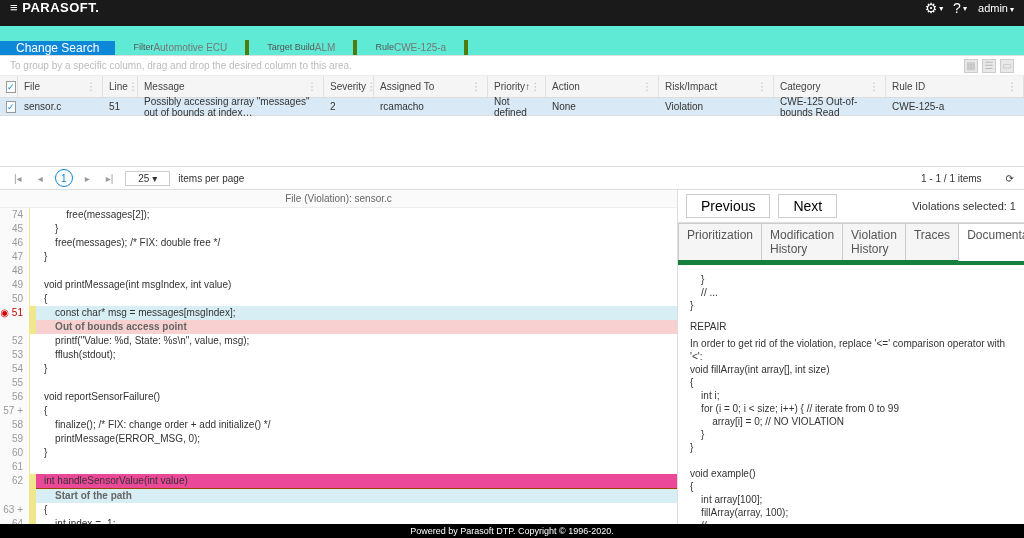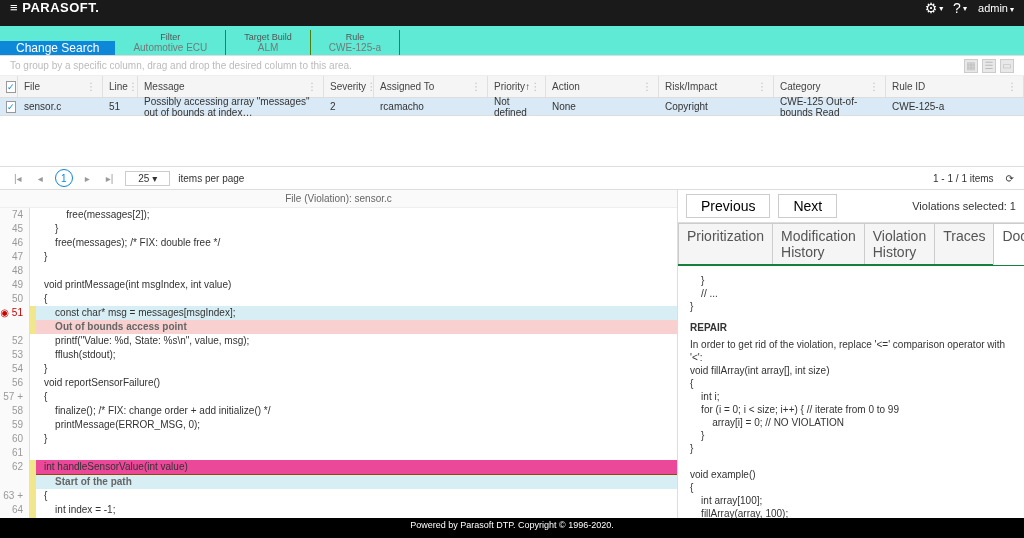--- a/index.html
+++ b/index.html
@@ -4,62 +4,62 @@
 <style>
 *{box-sizing:border-box;margin:0;padding:0;font-family:Arial,Helvetica,sans-serif}
 body{font-size:11px;color:#333;background:#fff;width:1024px;height:538px;overflow:hidden;position:relative}
 .topbar{height:26px;background:#1a1a1a;display:flex;align-items:flex-start;padding:0 10px;color:#fff}
 .brand{font-weight:bold;font-size:13px;letter-spacing:0.5px}
 .top-right{margin-left:auto;display:flex;align-items:center;gap:10px}
 .top-icon{width:16px;height:16px;display:flex;align-items:center;justify-content:center;font-size:14px;cursor:pointer}
 .caret{font-size:8px;margin-left:2px}
 .filterbar{height:30px;background:#5eead4;border-bottom:1px solid #ddd;display:flex;align-items:flex-end}
 .change-btn{background:#0d87d8;color:#fff;border:none;padding:0 16px;font-size:12px;cursor:pointer}
-.filter-group{border-right:1px solid #4d7c0f;padding:2px 18px;display:flex;flex-direction:column;justify-content:center;text-align:center}
+.filter-group{border-right:4px solid #4d7c0f;padding:2px 18px;display:flex;flex-direction:row;justify-content:center;text-align:center}
 .filter-label{font-size:9px;color:#555}
 .filter-value{font-size:10px;color:#777}
 .groupbar{height:20px;background:#fff;color:#bbb;padding:3px 10px;font-size:10px;border-bottom:1px solid #eee;display:flex;align-items:center}
 .view-icons{margin-left:auto;display:flex;gap:4px}
 .view-icons span{width:14px;height:14px;border:1px solid #ccc;background:#e8e8e8;cursor:pointer;font-size:10px;display:flex;align-items:center;justify-content:center}
 .grid-header{height:22px;background:#f5f5f5;border-bottom:1px solid #ddd;display:flex;align-items:center;font-size:10px;color:#444}
 .grid-header .col{border-right:1px solid #e0e0e0;padding:0 6px;height:100%;display:flex;align-items:center;position:relative}
 .col-dots{margin-left:auto;color:#bbb;font-size:10px;cursor:pointer}
 .grid-row{height:18px;background:#d9e9f5;display:flex;align-items:center;font-size:10px;border-bottom:1px solid #ddd}
 .grid-row .col{padding:0 6px;height:100%;display:flex;align-items:center}
 .checkbox{width:12px;height:12px;border:1px solid #999;background:#fff;display:inline-flex;align-items:center;justify-content:center;font-size:9px;color:#0d87d8}
 .grid-gap{height:50px}
 .pager{height:24px;border-top:1px solid #ddd;border-bottom:1px solid #ddd;display:flex;align-items:center;padding:0 10px;font-size:10px;gap:8px;background:#fff}
 .pager-btn{color:#999;cursor:pointer;padding:2px 4px}
 .page-num{border:1px solid #0d87d8;border-radius:50%;width:18px;height:18px;display:flex;align-items:center;justify-content:center;color:#0d87d8}
 .page-size{border:1px solid #ccc;padding:1px 12px}
-.pager-right{margin-left:auto;display:flex;align-items:flex-end;gap:12px}
+.pager-right{margin-left:auto;display:flex;align-items:flex-end;gap:24px}
 .refresh{cursor:pointer}
 .main{display:flex;height:368px}
 .code-panel{width:678px;display:flex;flex-direction:column;border-right:1px solid #ddd;overflow:hidden}
 .code-title{text-align:center;font-size:10px;padding:3px;color:#666;background:#fafafa;border-bottom:1px solid #eee}
 .code-body{flex:1;overflow:auto;font-family:Consolas,monospace;font-size:10px;line-height:14px}
 .line{display:flex;min-height:14px}
 .gutter{width:30px;text-align:right;padding-right:6px;color:#999;flex-shrink:0;background:#fafafa;border-right:1px solid #f0e68c}
 .margin{width:6px;flex-shrink:0;background:#f0e68c}
 .src{padding-left:8px;white-space:pre;flex:1}
 .hl-red{background:#f8d0d0}
 .hl-cyan{background:#d8eef5}
 .hl-yellow{background:#ec4899}
 .underline{border-bottom:1px solid #994400}
 .annot{color:#666;font-weight:bold}
 .side-panel{flex:1;display:flex;flex-direction:column;overflow:hidden}
 .side-head{display:flex;align-items:center;padding:4px 8px;border-bottom:1px solid #ddd;gap:8px}
 .nav-btn{border:1px solid #ccc;background:#fff;padding:3px 14px;font-size:14px;cursor:pointer}
 .vcount{margin-left:auto;font-size:11px}
-.tabs{display:flex;border-bottom:2px solid #15803d;font-size:14px}
+.tabs{display:flex;border-bottom:5px solid #15803d;font-size:12px}
 .tab{padding:4px 8px;border:1px solid #ccc;border-bottom:none;margin-right:-1px;background:#f5f5f5;cursor:pointer;color:#555}
 .tab.active{background:#fff;border-bottom:1px solid #fff;margin-bottom:-1px}
 .doc{flex:1;overflow:auto;padding:8px 12px;font-family:Consolas,monospace;font-size:10px;line-height:13px;color:#333}
-.doc h4{font-family:Arial;font-size:10px;font-weight:bold;margin:8px 0 4px}
-.footer{position:absolute;bottom:0;left:0;right:0;height:20px;background:#000;color:#fff;font-size:9px;text-align:center;line-height:14px}
+.doc h4{font-family:Arial;font-size:10px;font-weight:normal;margin:8px 0 4px}
+.footer{position:absolute;bottom:0;left:0;right:0;height:14px;background:#000;color:#fff;font-size:9px;text-align:center;line-height:14px}
 .col.w18{width:18px}
 .col.w85{width:85px}
 .col.w35{width:35px}
 .col.w186{width:186px}
 .col.w50{width:50px}
 .col.w114{width:114px}
 .col.w58{width:58px}
 .col.w113{width:113px}
 .col.w115{width:115px}
 .col.w112{width:112px}
@@ -156,21 +156,21 @@
   <div class="col w18">
       <span class="checkbox">✓</span>
     </div>
   <div class="col w85">sensor.c</div>
   <div class="col w35">51</div>
   <div class="col w186">Possibly accessing array "messages" out of bounds at index…</div>
   <div class="col w50">2</div>
   <div class="col w114">rcamacho</div>
   <div class="col w58">Not defined</div>
   <div class="col w113">None</div>
-  <div class="col w115">Copyright</div>
+  <div class="col w115">Violation</div>
   <div class="col w112">CWE-125 Out-of-bounds Read</div>
   <div class="col wlast">CWE-125-a</div>
 </div>
 
 <div class="grid-gap"></div>
 
 <div class="pager">
   <span class="pager-btn">|◂</span>
   <span class="pager-btn">◂</span>
   <span class="page-num">1</span>
@@ -240,20 +240,25 @@
         </div>
       <div class="line">
           <div class="gutter">53</div>
           <div class="margin m-none"></div>
           <div class="src">    fflush(stdout);</div>
         </div>
       <div class="line">
           <div class="gutter">54</div>
           <div class="margin m-none"></div>
           <div class="src">}</div>
+        </div>
+      <div class="line">
+          <div class="gutter">55</div>
+          <div class="margin m-none"></div>
+          <div class="src"></div>
         </div>
       <div class="line">
           <div class="gutter">56</div>
           <div class="margin m-none"></div>
           <div class="src">void reportSensorFailure()</div>
         </div>
       <div class="line">
           <div class="gutter">57 +</div>
           <div class="margin m-none"></div>
           <div class="src">{</div>

